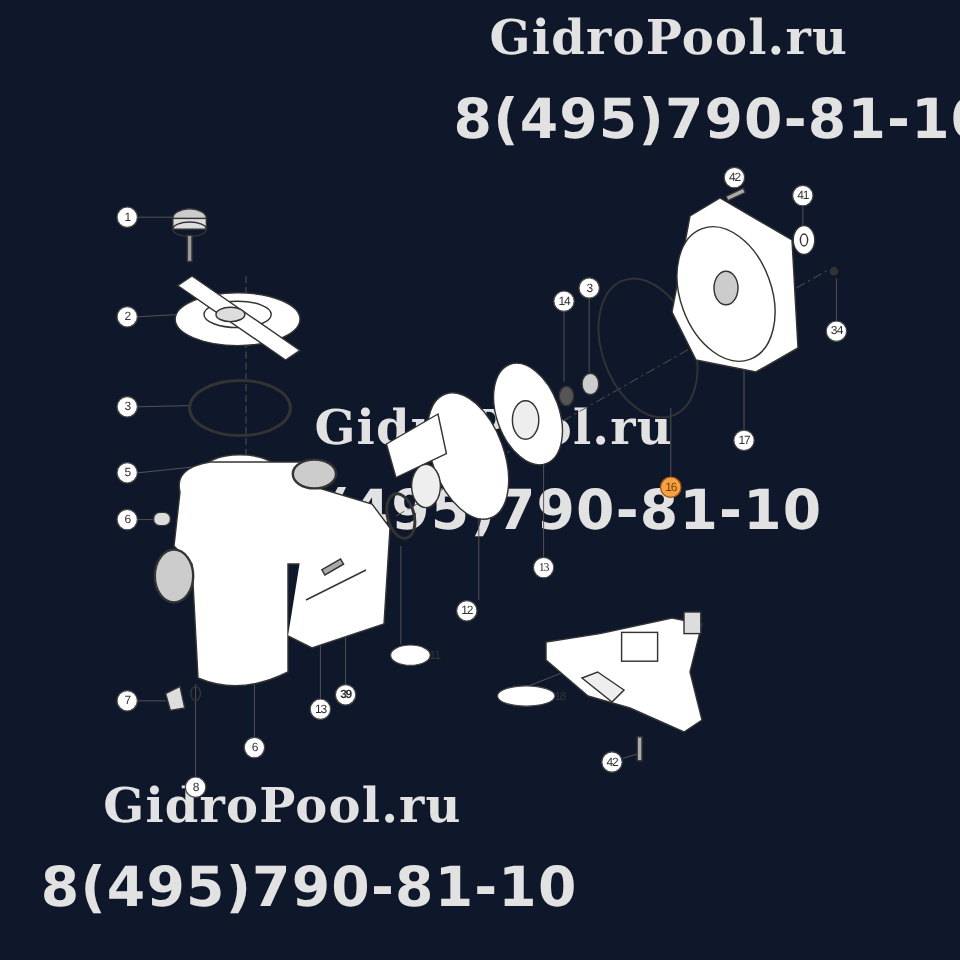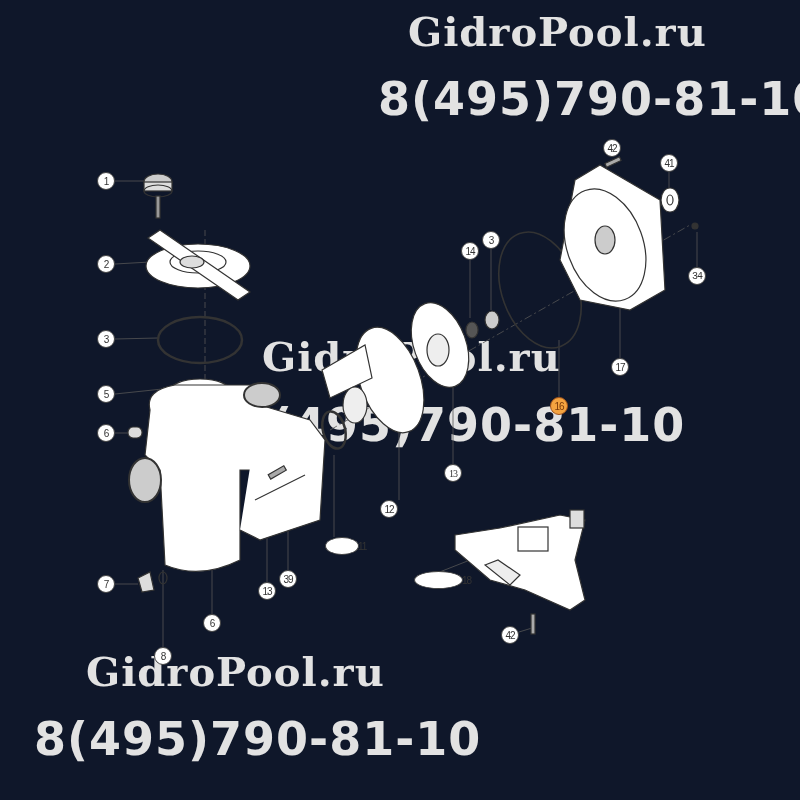--- a/index.html
+++ b/index.html
@@ -133,21 +133,21 @@
 
   <div class="callout" style="left:97px;top:172px;">1</div>
   <div class="callout" style="left:97px;top:255px;">2</div>
   <div class="callout" style="left:97px;top:330px;">3</div>
   <div class="callout" style="left:97px;top:385px;">5</div>
   <div class="callout" style="left:97px;top:424px;">6</div>
   <div class="callout" style="left:97px;top:575px;">7</div>
   <div class="callout" style="left:154px;top:647px;">8</div>
   <div class="callout" style="left:203px;top:614px;">6</div>
   <div class="callout" style="left:258px;top:582px;">13</div>
-  <div class="callout" style="left:279px;top:570px;">39</div>
+  <div class="callout" style="left:279px;top:570px;font-weight:bold;">39</div>
   <div class="callout" style="left:325px;top:537px;padding-left:32px;">11</div>
   <div class="callout" style="left:380px;top:500px;">12</div>
   <div class="callout" style="left:444px;top:464px;font-family:Liberation Serif, serif;">13</div>
   <div class="callout" style="left:461px;top:242px;">14</div>
   <div class="callout" style="left:482px;top:231px;">3</div>
   <div class="callout hl" style="left:550px;top:397px;">16</div>
   <div class="callout" style="left:611px;top:358px;">17</div>
   <div class="callout" style="left:414px;top:571px;padding-left:47px;">18</div>
   <div class="callout" style="left:688px;top:267px;font-family:Liberation Mono, monospace;">34</div>
   <div class="callout" style="left:660px;top:154px;">41</div>

